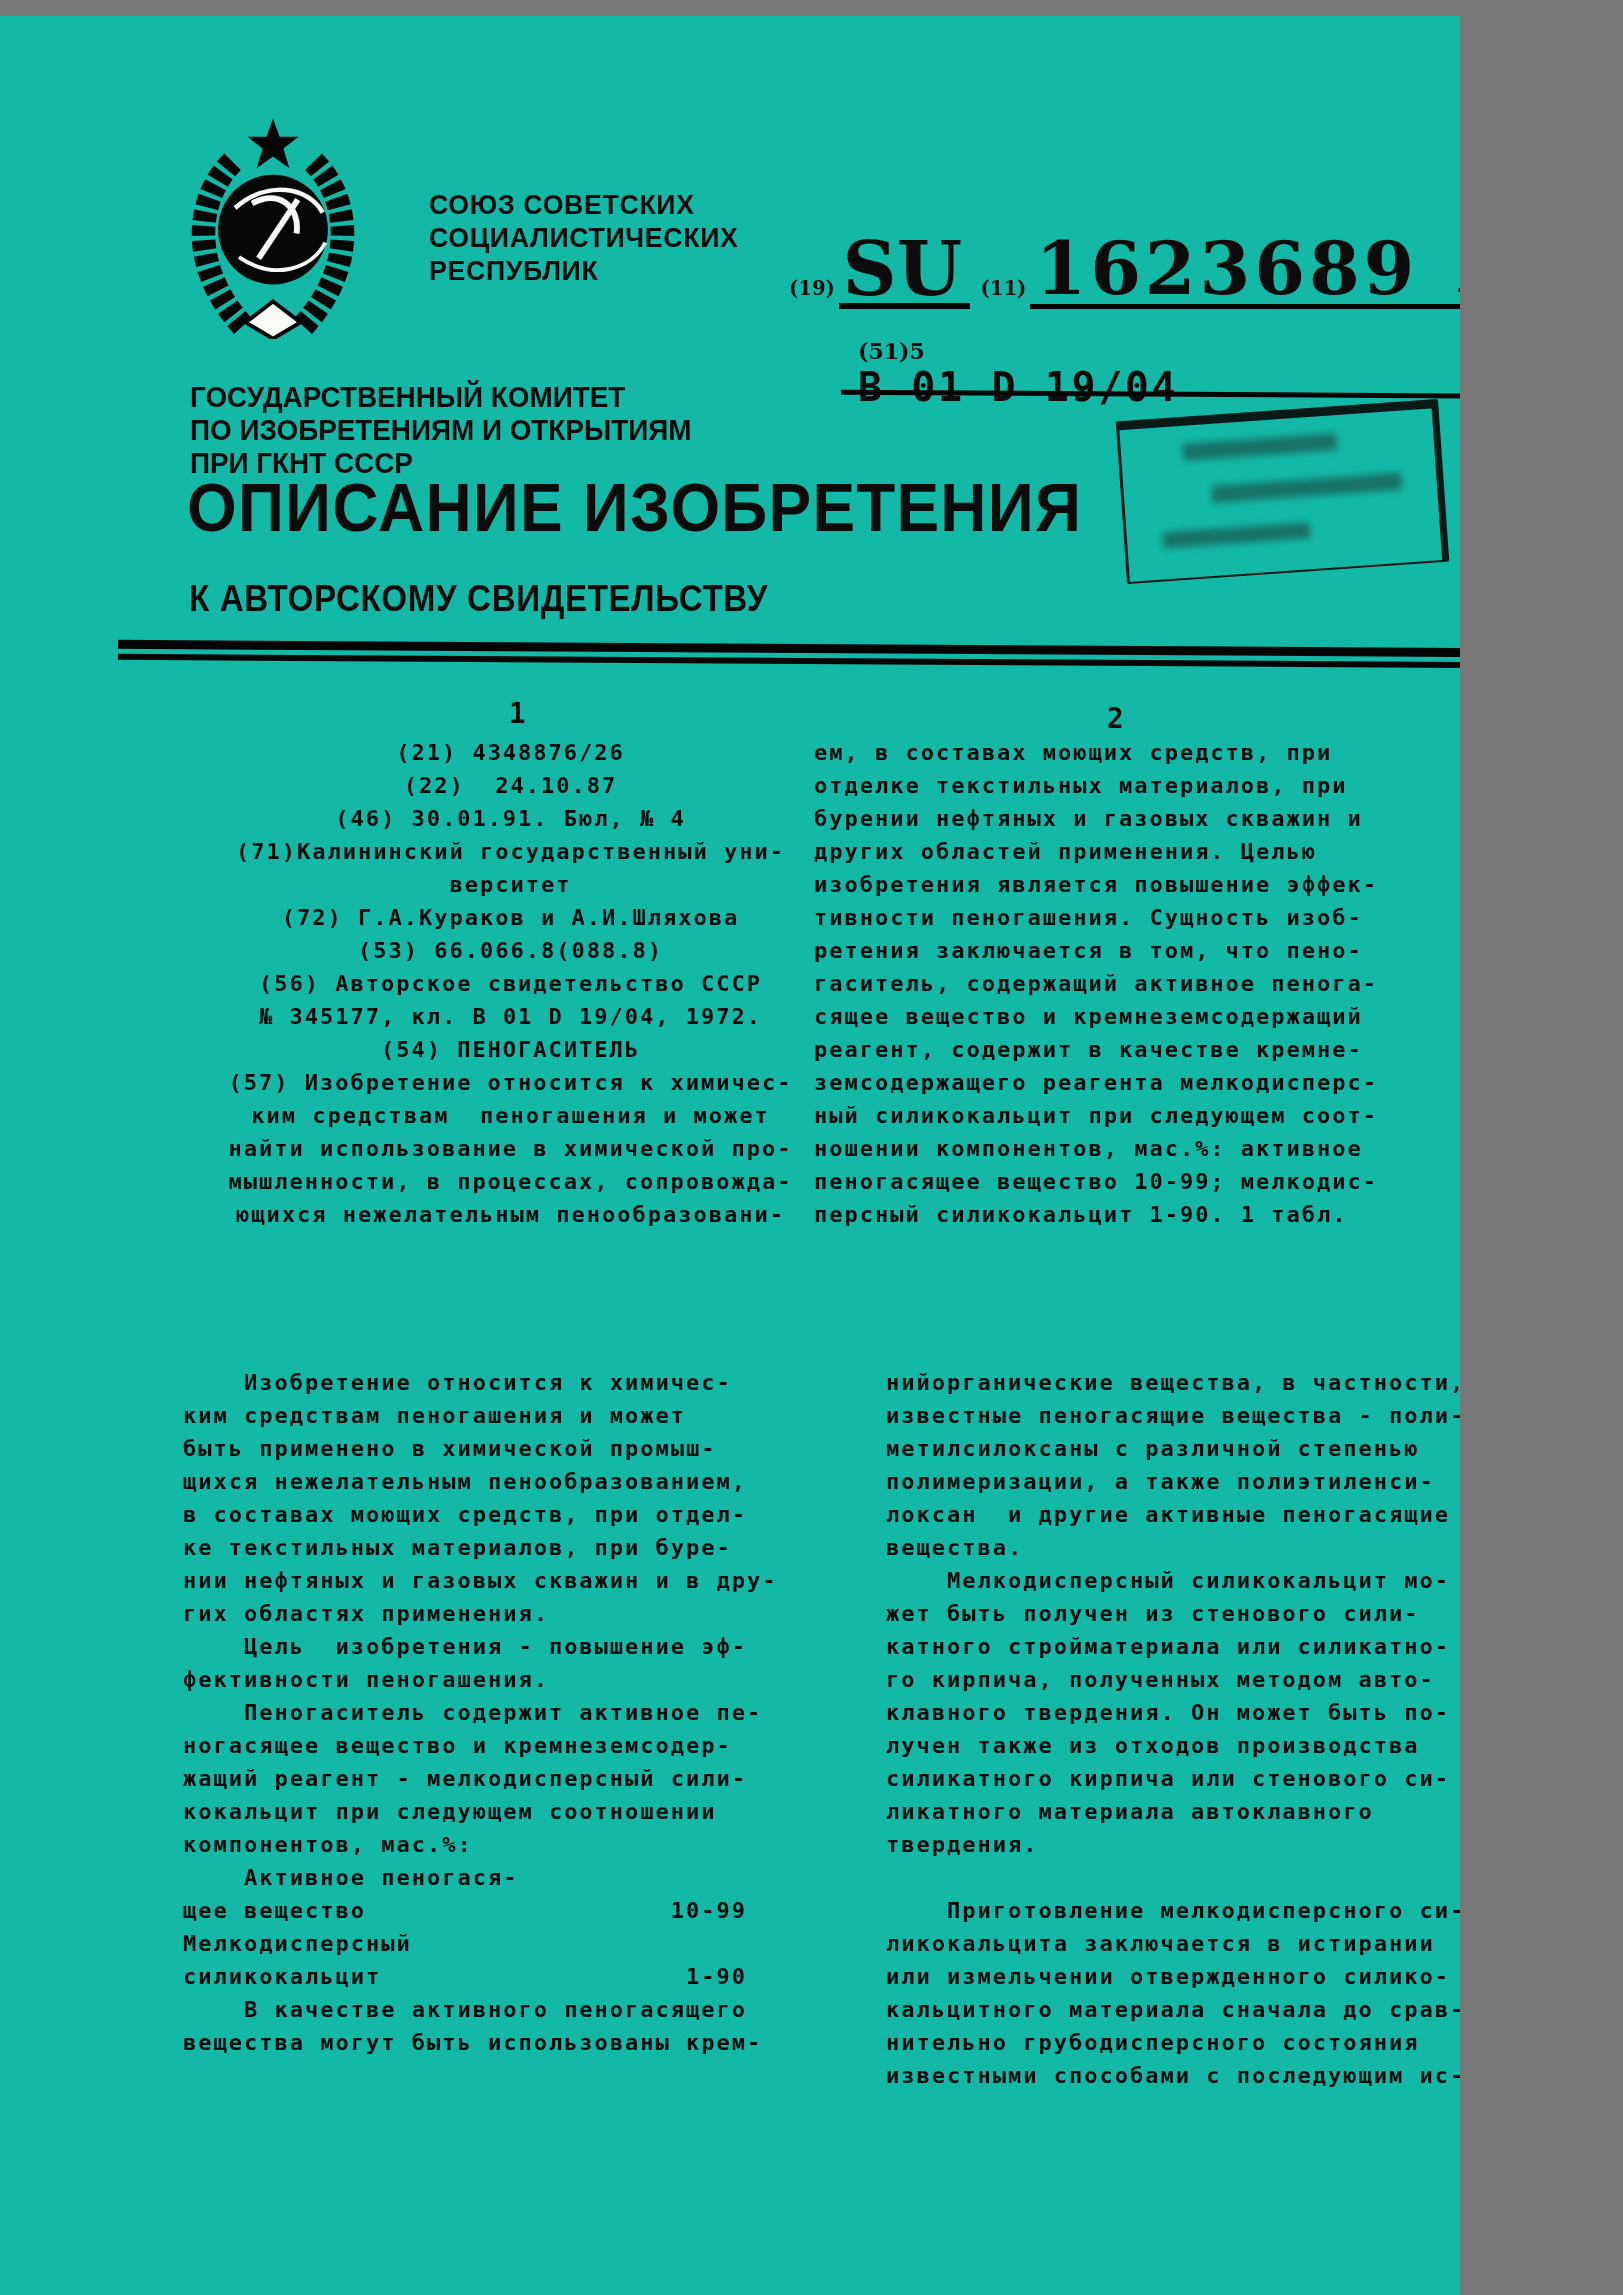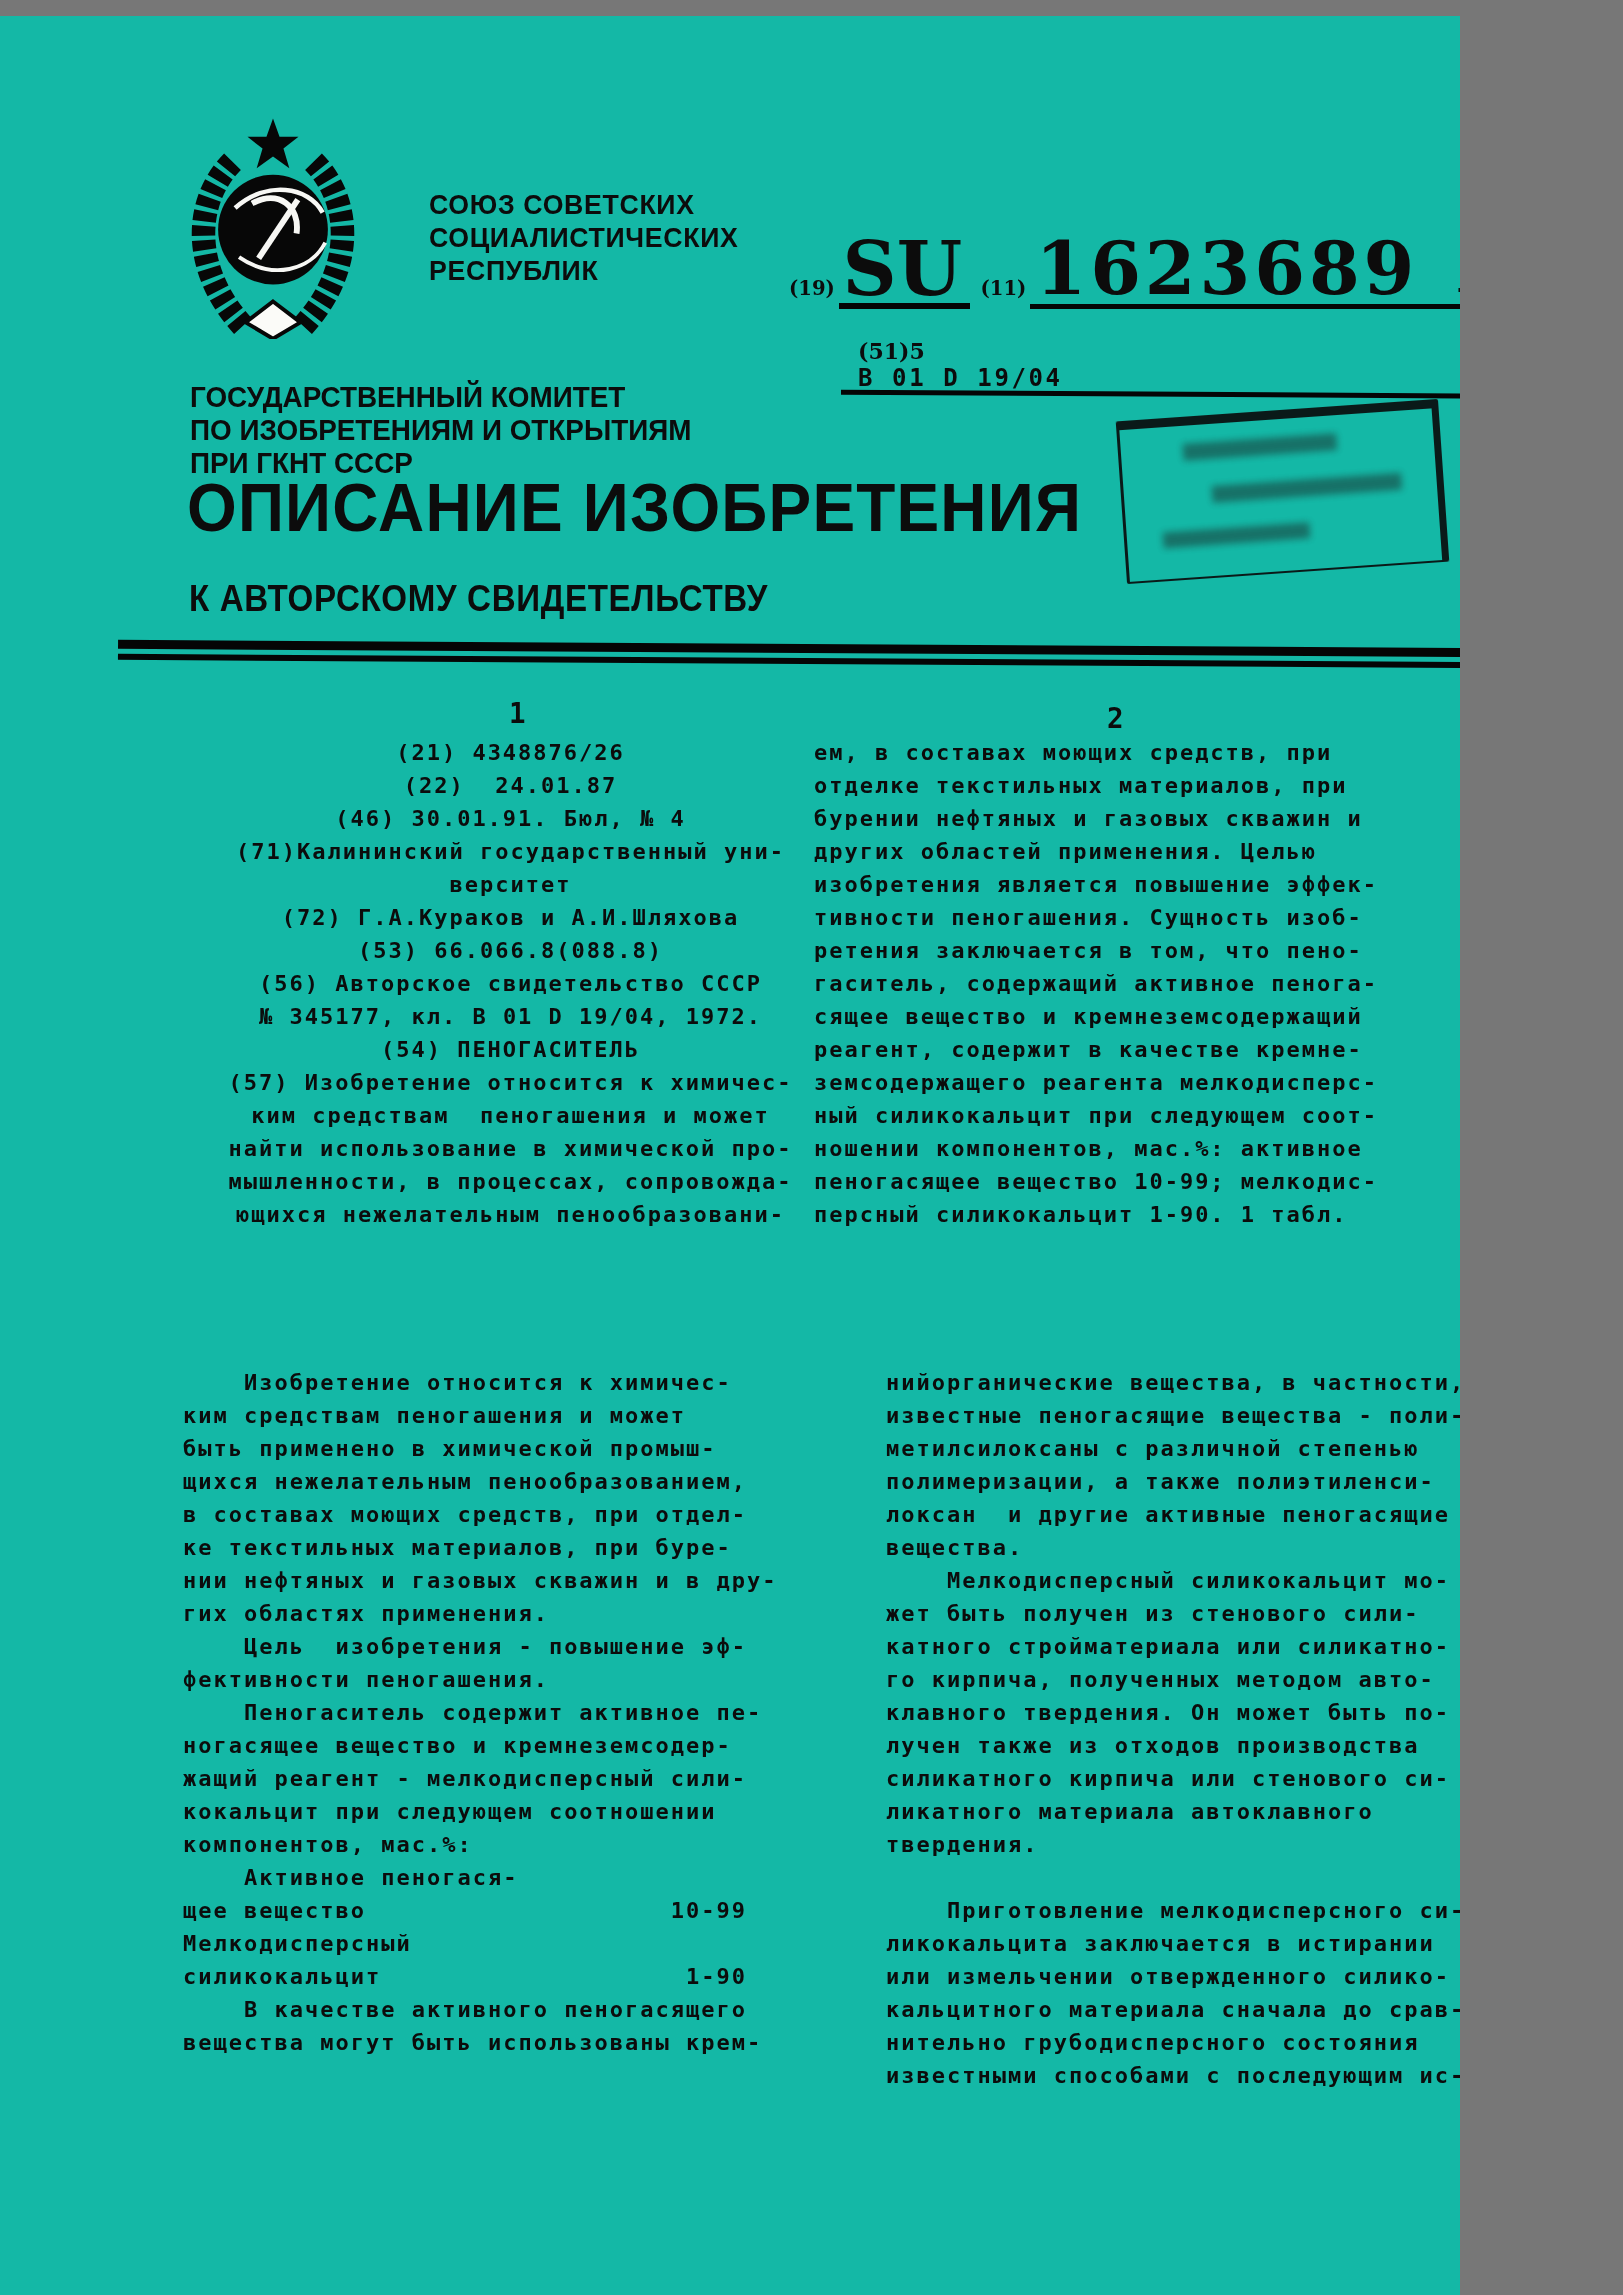--- a/index.html
+++ b/index.html
@@ -26,21 +26,21 @@
   .su-row .su  { font-size:75px; line-height:.82; padding:0 7.9px 2.6px 3.9px; border-bottom:6.5px solid #050505; margin-left:3.9px; }
   .su-row .numwrap { display:flex; align-items:flex-end; border-bottom:5.2px solid #050505; flex:1; }
   .su-row .number { font-size:73px; line-height:.82; letter-spacing:3.9px; padding:0 2.6px 5.2px 5.2px; }
   .su-row .kindgap { flex:1; }
   .su-row .kind { font-size:67px; line-height:.84; letter-spacing:9.2px; padding:0 6.5px 6.5px 0; }
   .su-row .code11 { margin:0 3.9px 0 10.5px; }
   .ipc-row {
     position:absolute; left:841px; top:322px; display:flex; align-items:baseline; white-space:pre;flex-direction:column;
   }
   .ipc-row .code51 { font-weight:bold; font-size:22px; font-family:"DejaVu Serif", serif; }
-  .ipc-row .ipc { font-weight:bold; font-size:24px; letter-spacing:2.6px; margin-left:17px;text-align:right; }
+  .ipc-row .ipc { font-weight:bold; font-size:40px; letter-spacing:2.6px; margin-left:17px;text-align:right; }
   .ipc-underline { position:absolute; left:841px; top:376px; width:769px; height:4.6px; background:#050505; transform:rotate(.35deg); }
   .committee {
     position:absolute; left:190px; top:364px;
     font-family:"Liberation Sans", sans-serif; font-weight:bold;
     font-size:29px; line-height:35px; transform:scaleX(.96); transform-origin:0 0;
   }
   .stamp {
     position:absolute; left:1121px; top:394px; width:313px; height:152px;
     border-style:solid; border-color:#0a0a0a;
     border-width:9.8px 7.2px 2.6px 3.3px; border-radius:2px;
@@ -142,21 +142,21 @@
   <div class="double-rule">
     <div class="r1"></div>
     <div class="r2"></div>
   </div>
 
   <div class="colmark" style="left:509px; top:681px;">1</div>
   <div class="colmark" style="left:1107px; top:686px;">2</div>
 
   <div class="textcol" style="left:183px; top:720px; width:655px;text-align:center;">
       <div class="tline">(21) 4348876/26</div>
-      <div class="tline">(22)  24.01.87</div>
+      <div class="tline">(22)  24.10.87</div>
       <div class="tline">(46) 30.01.91. Бюл, № 4</div>
       <div class="tline">(71)Калининский государственный уни-</div>
       <div class="tline">верситет</div>
       <div class="tline">(72) Г.А.Кураков и А.И.Шляхова</div>
       <div class="tline">(53) 66.066.8(088.8)</div>
       <div class="tline">(56) Авторское свидетельство СССР</div>
       <div class="tline">№ 345177, кл. B 01 D 19/04, 1972.</div>
       <div class="tline">(54) ПЕНОГАСИТЕЛЬ</div>
       <div class="tline">(57) Изобретение относится к химичес-</div>
       <div class="tline">ким средствам  пеногашения и может</div>

